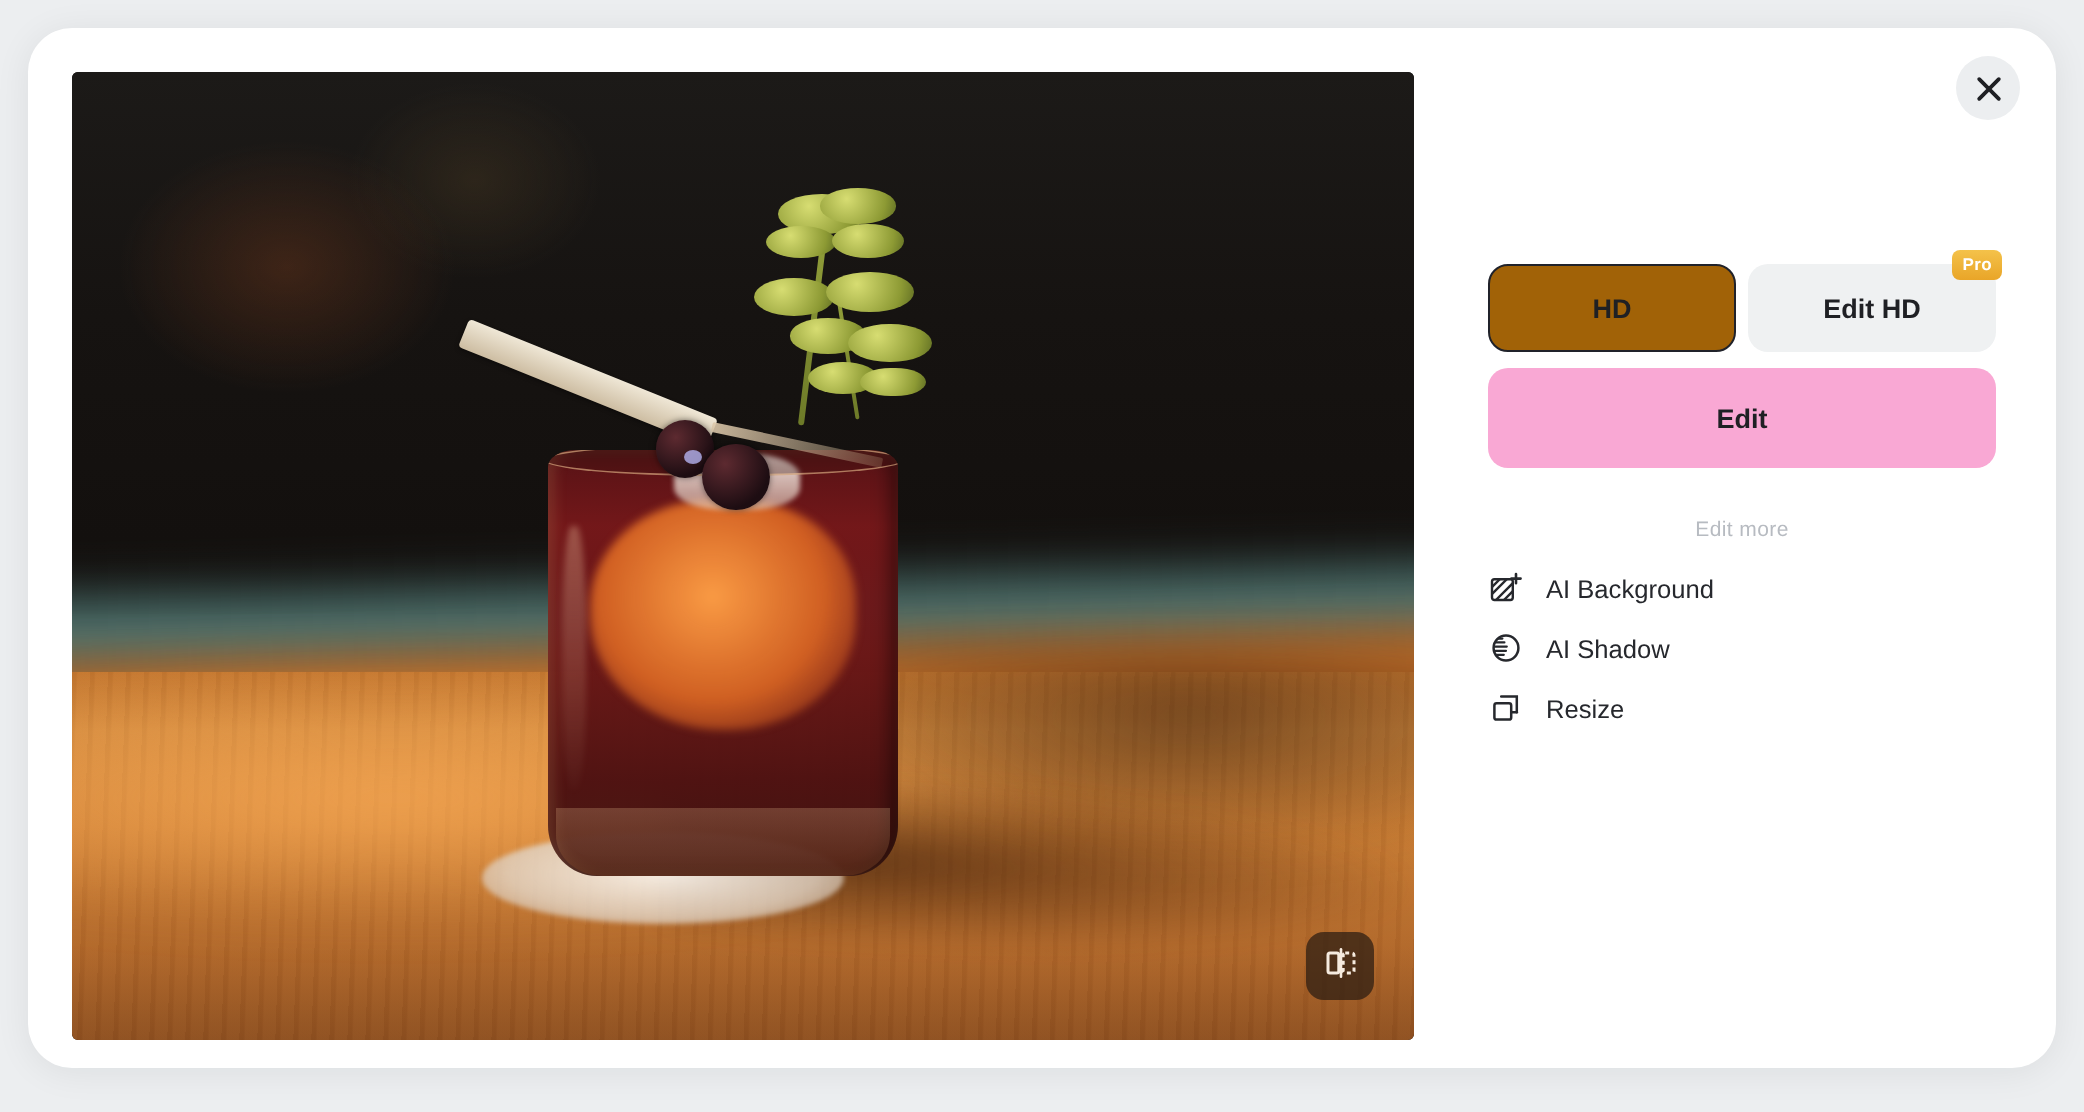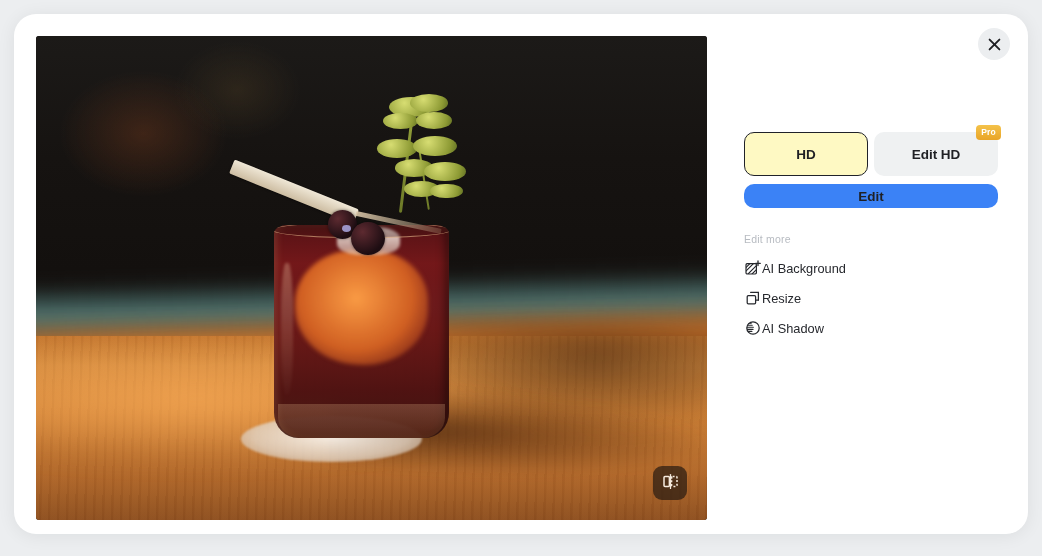--- a/index.html
+++ b/index.html
@@ -325,21 +325,21 @@
     font-weight: bold;
     color: #1f2024;
     cursor: pointer;
     position: relative;
     display: flex;
     align-items: center;
     justify-content: center;
   }
   .quality-button.is-selected {
     border: 1.5px solid #20222a;
-    background: #fef9c3;
+    background: #a16207;
   }
   .quality-button.is-plain {
     background: #eff1f2;
   }
   .pro-badge {
     position: absolute;
     right: -4px;
     top: -8px;
     background: linear-gradient(180deg, #f4c24a, #e9a528);
     color: #ffffff;
@@ -361,43 +361,45 @@
     background: #1f2024;
     color: #ffffff;
     font-family: "Liberation Sans", sans-serif;
     font-size: 13.5px;
     font-weight: bold;
     cursor: pointer;
   }
   .secondary-button {
     display: block;
     width: 100%;
-    height: 24px;
+    height: 50px;
     margin-top: 8px;
     border-radius: 10px;
     border: none;
-    background: #3b82f6;
+    background: #f9a8d4;
     color: #1f2024;
     font-family: "Liberation Sans", sans-serif;
     font-size: 13.5px;
     font-weight: bold;
     cursor: pointer;
   }
 
   .edit-more-label {
     margin-top: 25px;
     font-size: 10.5px;
     color: #b7bbc1;
     letter-spacing: .2px;
+    text-align: center;
   }
 
   .edit-list { margin-top: 8px; }
   .edit-item {
     display: flex;
     align-items: center;
+    gap: 11px;
     height: 30px;
     cursor: pointer;
   }
   .edit-item-icon {
     width: 18px;
     height: 18px;
     display: flex;
     align-items: center;
     justify-content: center;
     flex: none;
@@ -501,31 +503,20 @@
                 </clipPath>
             </defs>
             <rect x="1" y="3.6" width="10.4" height="10.4" rx="1.2" fill="none" stroke="#26282d" stroke-width="1.2"></rect>
             <g clip-path="url(#bgclip)" stroke="#26282d" stroke-width="1.15">
               <path d="M-1 6 L8 -3 M-1 9.5 L11 -2.5 M-1 13 L14 -2 M1 16 L15 2 M5 16 L15 6 M9 16 L15 10"></path>
             </g>
             <path d="M13 1 V5.6 M10.7 3.3 H15.3" stroke="#26282d" stroke-width="1.3" stroke-linecap="round"></path>
           </svg>
         </span>
         <span class="edit-item-label">AI Background</span>
-      </div>
-
-      <div class="edit-item">
-        <span class="edit-item-icon">
-          <svg width="16" height="16" viewBox="0 0 16 16" aria-hidden="true">
-            <path d="M5.6 2.3 H13.4 V10.1" fill="none" stroke="#26282d" stroke-width="1.25" stroke-linecap="round"></path>
-            <path d="M13.4 10.1 L10.8 10.1" fill="none" stroke="#26282d" stroke-width="1.25" stroke-linecap="round"></path>
-            <rect x="2.2" y="5.6" width="8.4" height="8.2" rx="1.1" fill="#ffffff" stroke="#26282d" stroke-width="1.25"></rect>
-          </svg>
-        </span>
-        <span class="edit-item-label">Resize</span>
       </div>
 
       <div class="edit-item">
         <span class="edit-item-icon">
           <svg width="16" height="16" viewBox="0 0 16 16" aria-hidden="true">
             <defs>
               <clipPath id="shclip">
                   <circle cx="8" cy="8" r="6.2"></circle>
                 </clipPath>
             </defs>
@@ -535,15 +526,26 @@
               <path d="M1.6 7.3 H8.4"></path>
               <path d="M1.8 9.4 H8.0"></path>
               <path d="M2.6 11.4 H6.9"></path>
               <path d="M3.2 3.3 H6.2"></path>
             </g>
           </svg>
         </span>
         <span class="edit-item-label">AI Shadow</span>
       </div>
 
+      <div class="edit-item">
+        <span class="edit-item-icon">
+          <svg width="16" height="16" viewBox="0 0 16 16" aria-hidden="true">
+            <path d="M5.6 2.3 H13.4 V10.1" fill="none" stroke="#26282d" stroke-width="1.25" stroke-linecap="round"></path>
+            <path d="M13.4 10.1 L10.8 10.1" fill="none" stroke="#26282d" stroke-width="1.25" stroke-linecap="round"></path>
+            <rect x="2.2" y="5.6" width="8.4" height="8.2" rx="1.1" fill="#ffffff" stroke="#26282d" stroke-width="1.25"></rect>
+          </svg>
+        </span>
+        <span class="edit-item-label">Resize</span>
+      </div>
+
     </div>
   </div>
 </div>
 
 </body></html>

